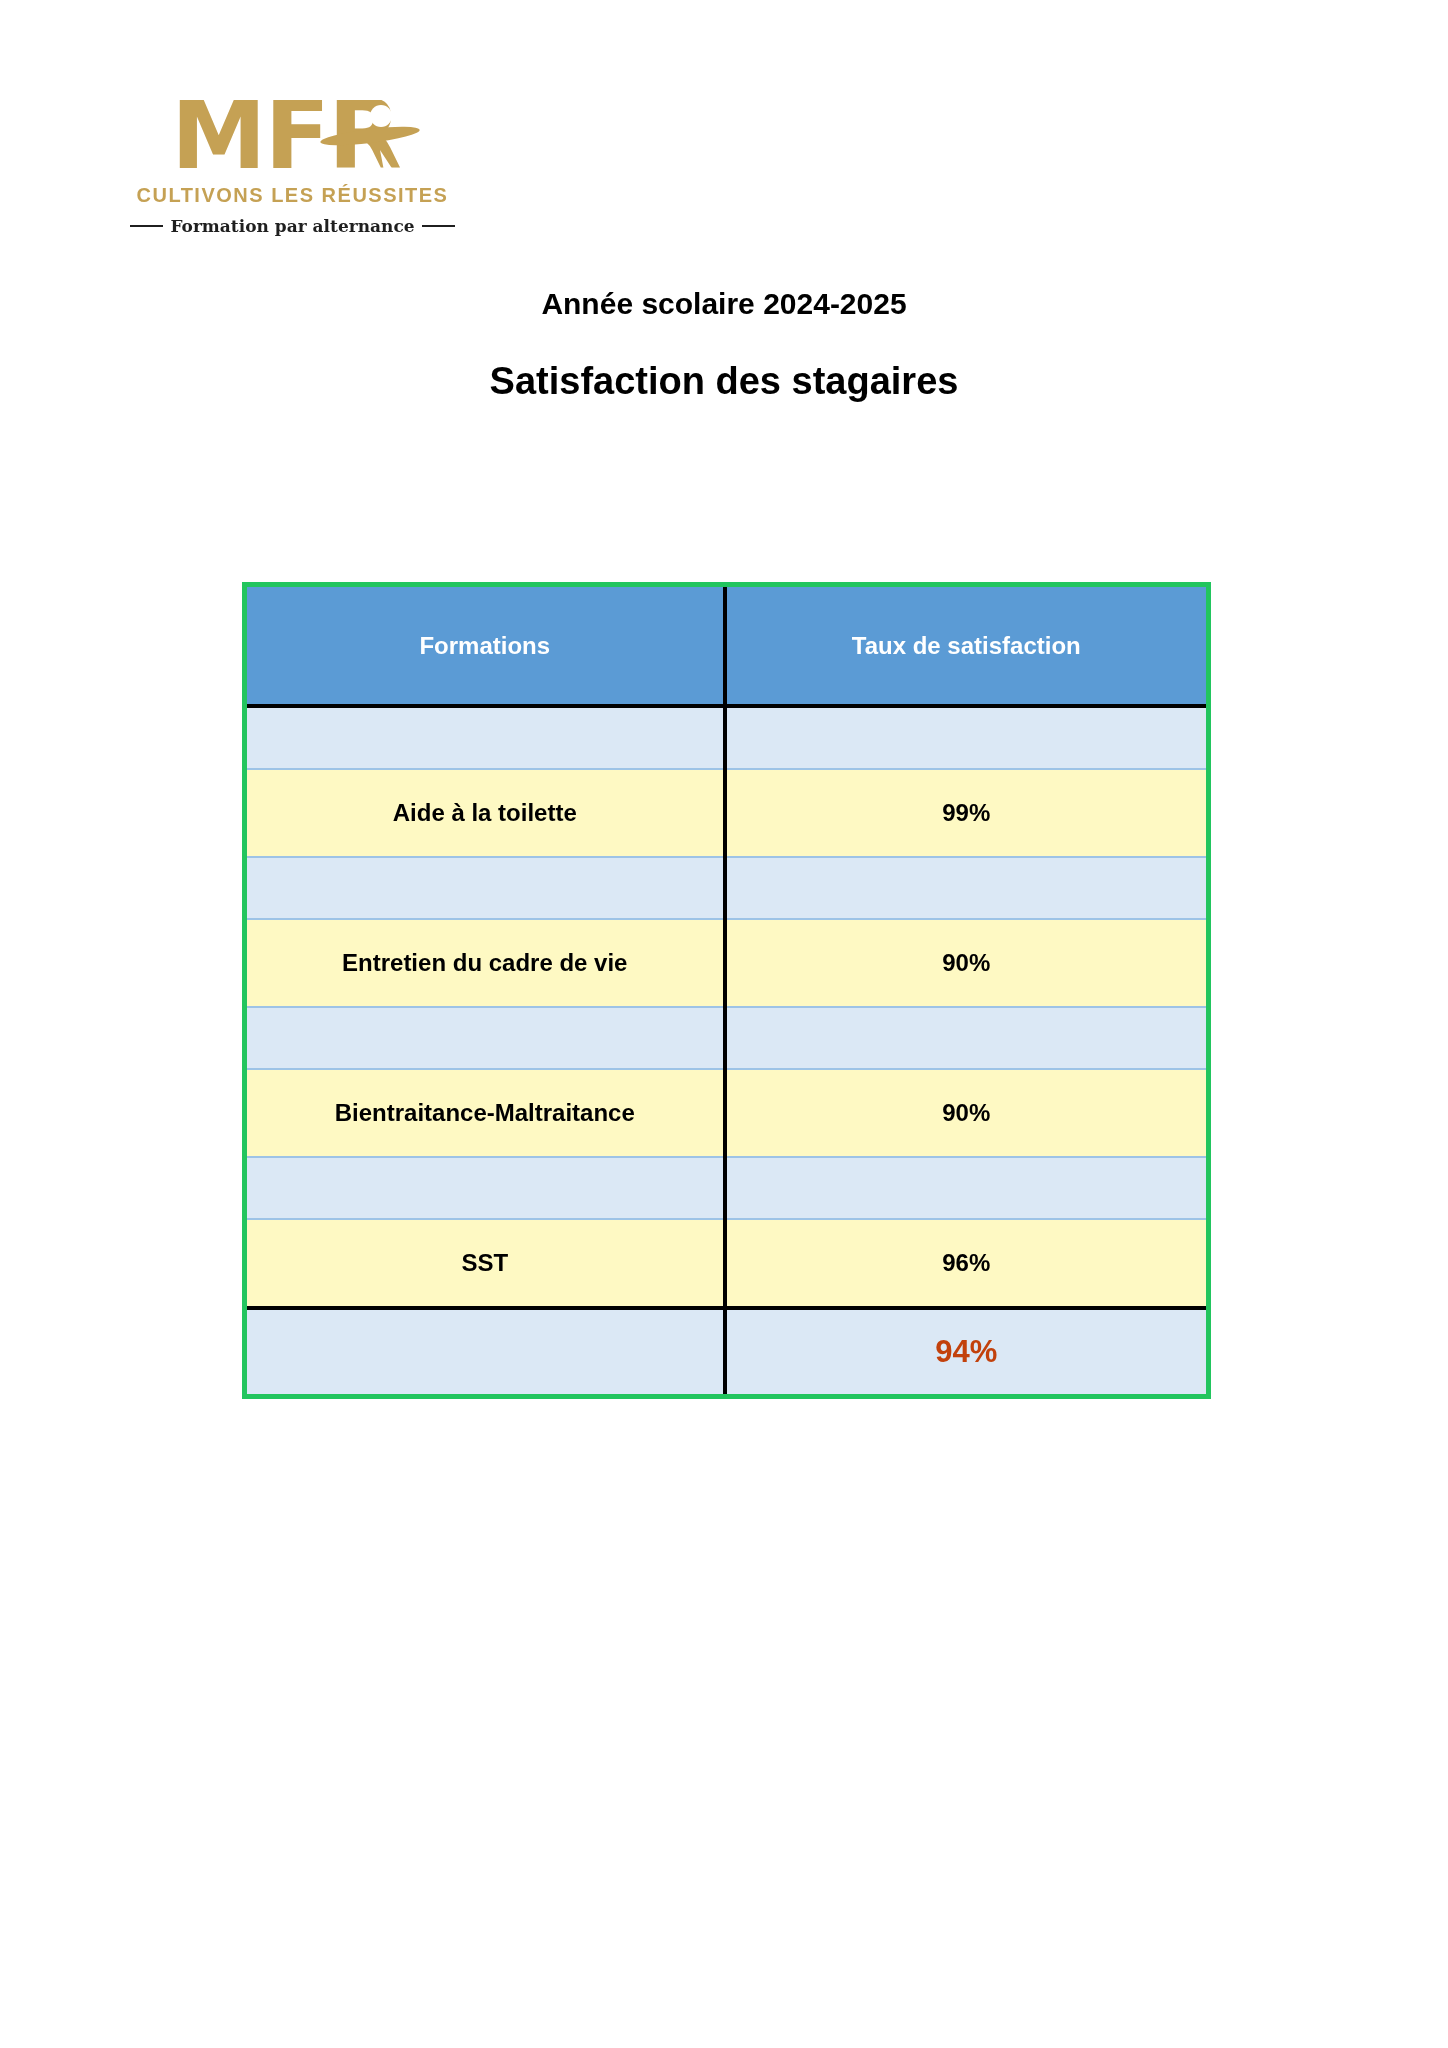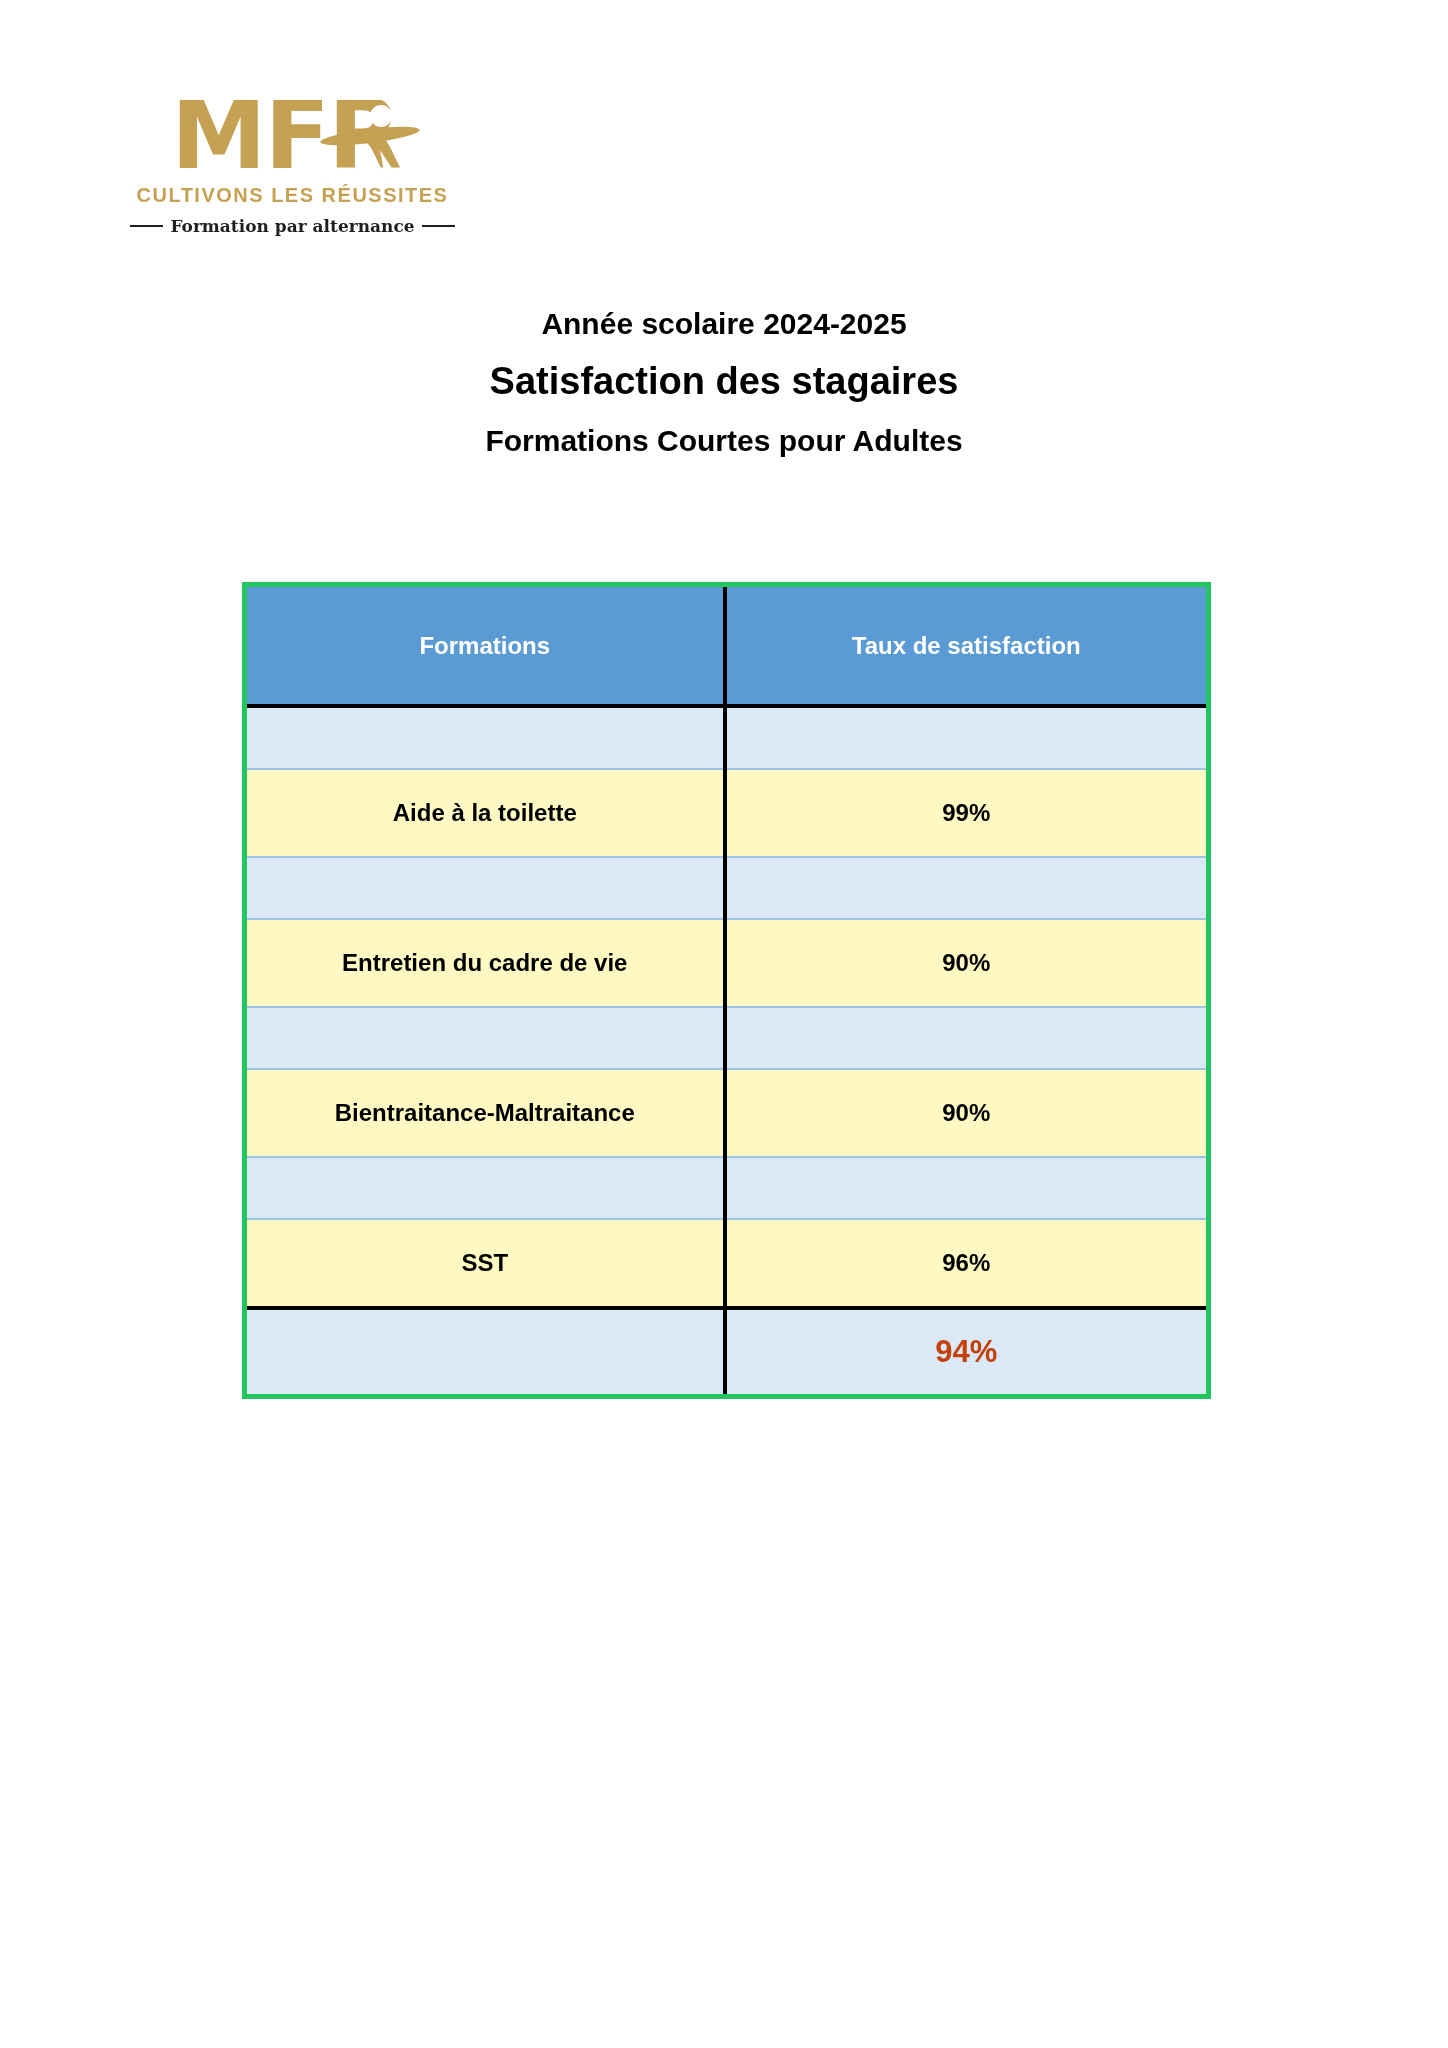--- a/index.html
+++ b/index.html
@@ -21,21 +21,21 @@
   }
   .logo-subtagline{
     margin-top:9px;display:flex;align-items:center;justify-content:center;gap:7px;
     font-family:"DejaVu Serif", serif;font-weight:bold;font-size:17px;color:#1f1f1f;
     white-space:nowrap;
   }
   .rule{display:inline-block;width:50px;height:2px;background:#1f1f1f;}
 
   
   .title{position:absolute;left:0;right:0;text-align:center;color:#000;font-weight:bold;white-space:nowrap;}
-  .title-1{top:307px;font-size:30px;}
+  .title-1{top:287px;font-size:30px;}
   .title-2{top:360px;font-size:38px;}
   .title-3{top:424px;font-size:30px;}
   .title-4{top:463px;font-size:22px;}
 
   
   table.sat{
     position:absolute;left:242px;top:582px;width:964px;
     border-collapse:collapse;table-layout:fixed;
     border:5px solid #22c55e;
   }
@@ -80,21 +80,20 @@
     <div class="logo-tagline">CULTIVONS LES RÉUSSITES</div>
     <div class="logo-subtagline">
       <span class="rule"></span>
       <span>Formation par alternance</span>
       <span class="rule"></span>
     </div>
   </div>
 
   <div class="title title-1">Année scolaire 2024-2025</div>
   <div class="title title-2">Satisfaction des stagaires</div>
-  <div class="title title-3">Formations Courtes pour Adultes</div>
 
   <table class="sat">
     <colgroup>
         <col class="c1">
         <col class="c2">
       </colgroup>
     <thead>
       <tr>
         <th>Formations</th>
         <th class="col2">Taux de satisfaction</th>

